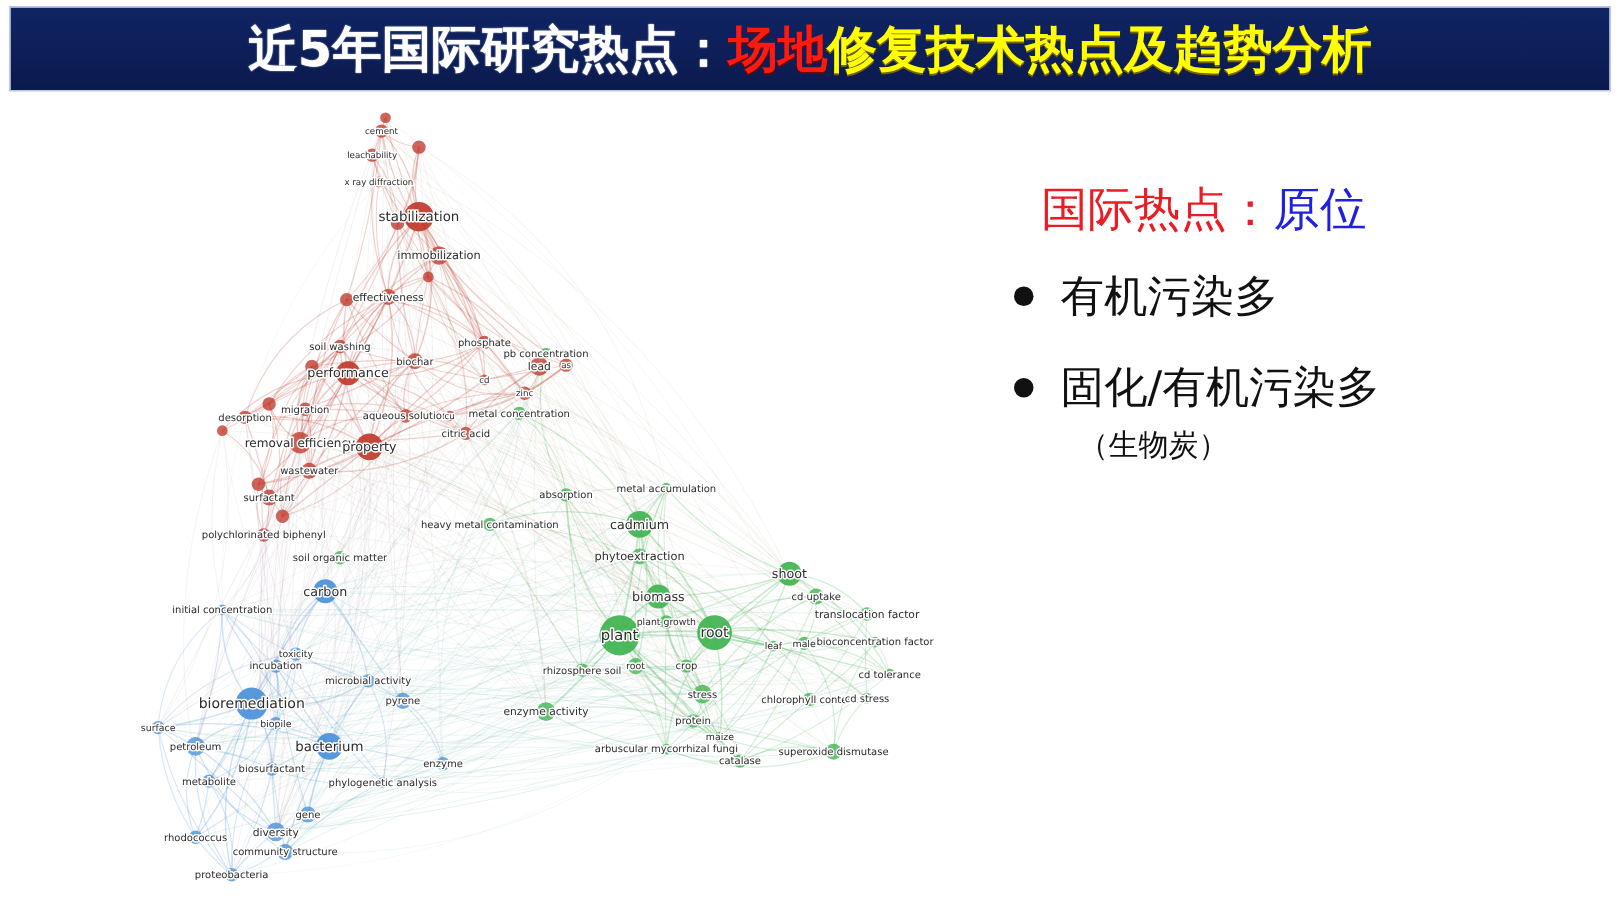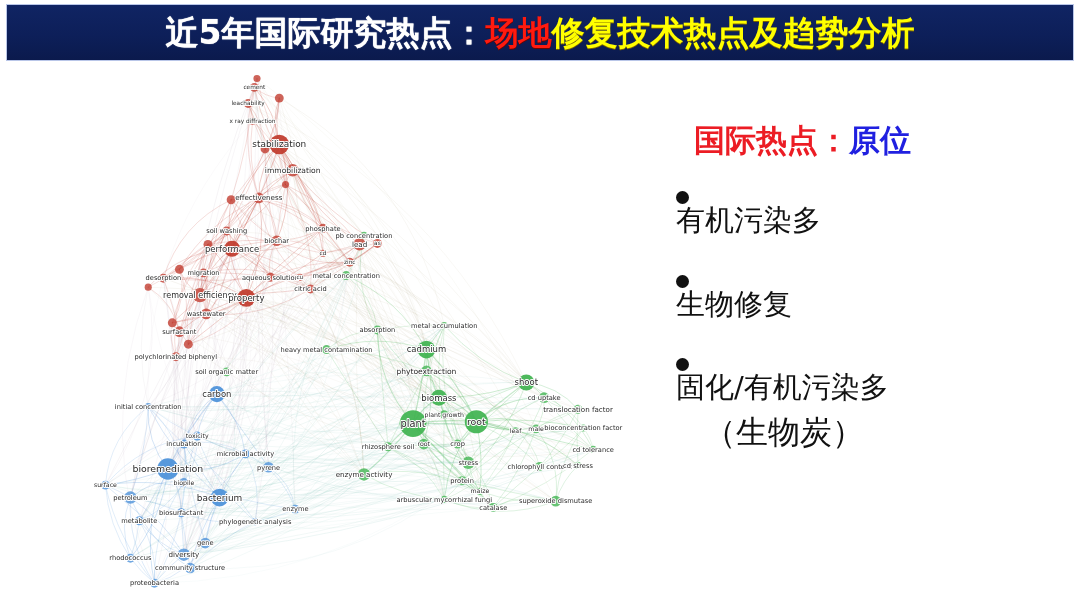--- a/index.html
+++ b/index.html
@@ -28,41 +28,40 @@
   }
   .t-white{color:#ffffff;text-shadow:0 0 1px #fff;}
   .t-red{color:#ff1a0f;text-shadow:0 1px 0 #6a0500;}
   .t-yellow{color:#ffff00;text-shadow:0 1px 0 #7a6000;}
 
   
   #right-panel{
     position:absolute;left:676px;top:122px;width:396px;height:430px;
   }
   #hot-heading{
-    font-size:31px;font-weight:700;line-height:1.2;margin:0 0 22px 18px;
+    font-size:31px;font-weight:400;line-height:1.2;margin:0 0 22px 18px;
     font-family:"DejaVu Sans","Liberation Sans",sans-serif;
     white-space:nowrap;
   }
   .h-red{color:#ec1c24;}
   .h-blue{color:#2020e0;}
   ul#bullets{list-style:none;margin:0;padding:0;}
   ul#bullets li{
     display:flex;align-items:flex-start;
     margin-bottom:27px;
     font-size:29px;color:#111;line-height:1.15;
     font-family:"DejaVu Sans","Liberation Sans",sans-serif;
     white-space:nowrap;
-    flex-direction:column;
   }
   .bullet-dot{
     flex:0 0 auto;width:13px;height:13px;border-radius:50%;
     background:#111;margin:10px 18px 0 0;
   }
   .bullet-body{display:flex;flex-direction:column;}
-  .bullet-sub{margin-top:10px;margin-left:28px;font-size:32px;color:#111;white-space:nowrap;}
+  .bullet-sub{margin-top:10px;margin-left:12px;font-size:20px;color:#111;white-space:nowrap;}
 
   
   #network{
     position:absolute;left:34px;top:66px;width:660px;height:535px;
   }
   #network svg{display:block;width:100%;height:100%;}
   .nlabel{
     font-family:"DejaVu Sans","Liberation Sans",sans-serif;
     fill:#2b2b2b;paint-order:stroke;stroke:#ffffff;stroke-width:2.2px;
     stroke-linejoin:round;
@@ -905,26 +904,20 @@
     <ul id="bullets">
         <li>
           <span class="bullet-dot"></span>
           <span class="bullet-body">
             <span>有机污染多</span>
           </span>
         </li>
         <li>
           <span class="bullet-dot"></span>
           <span class="bullet-body">
-            <span>生物修复</span>
-          </span>
-        </li>
-        <li>
-          <span class="bullet-dot"></span>
-          <span class="bullet-body">
             <span>固化/有机污染多</span>
             <span class="bullet-sub">（生物炭）</span>
           </span>
         </li>
       </ul>
   </div>
 
 </div>
 
 </body></html>

